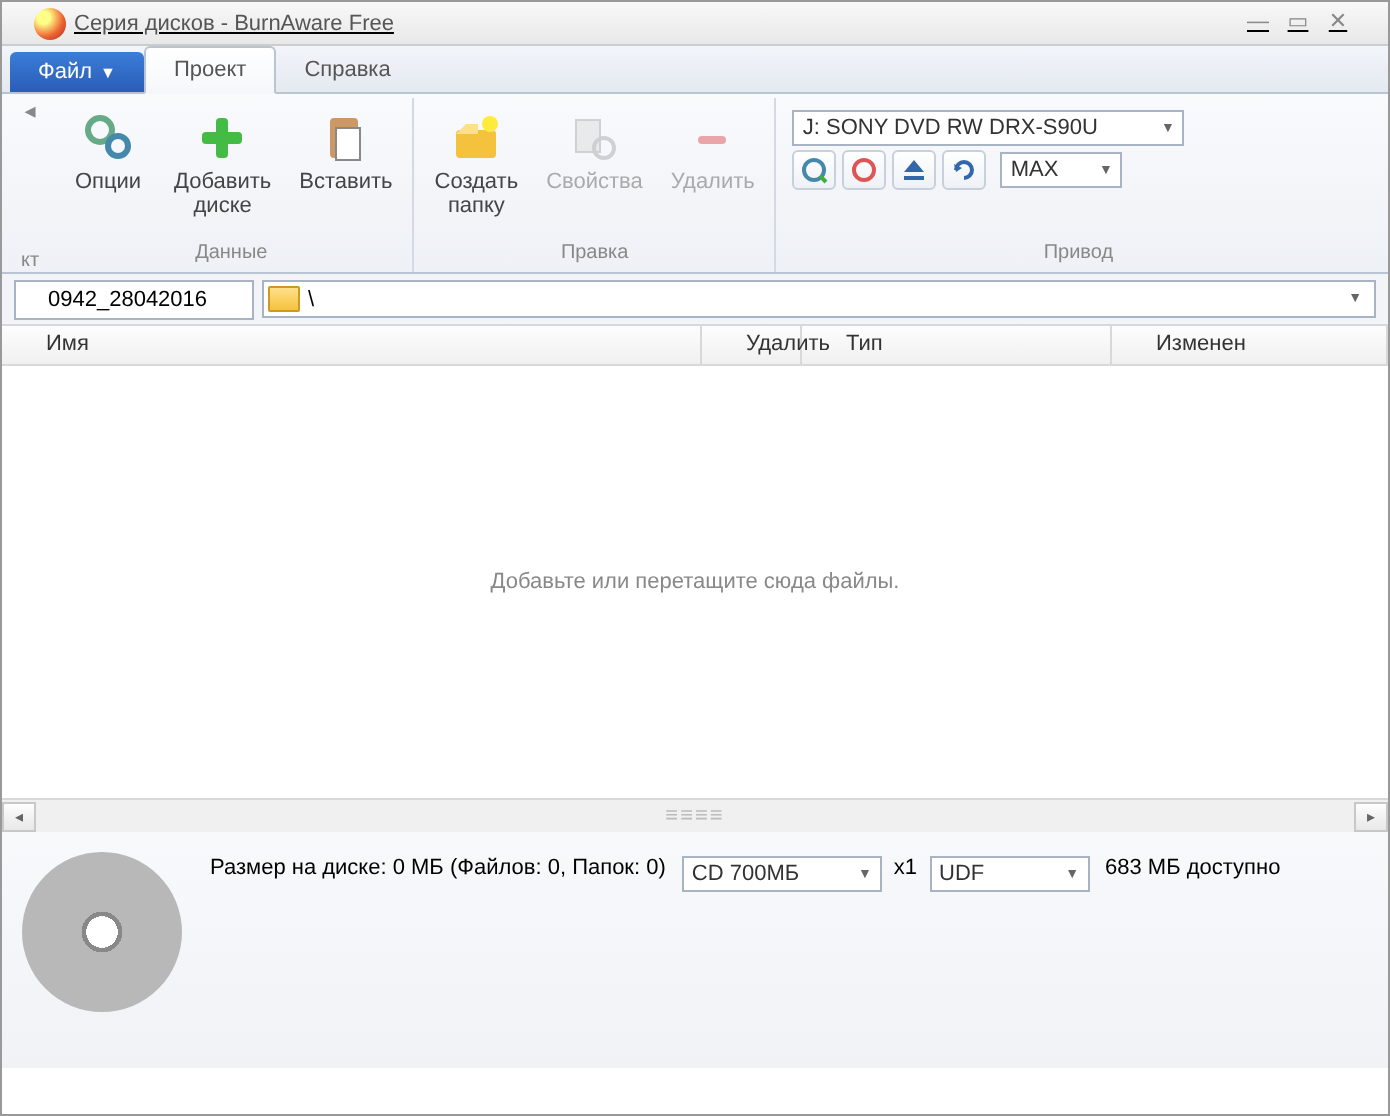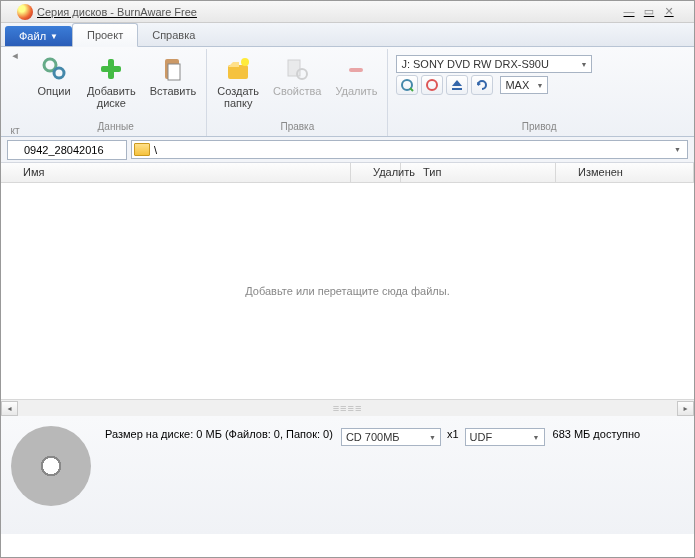--- a/index.html
+++ b/index.html
@@ -173,21 +173,21 @@
               <path d="M7 2 L12 8 L2 8 Z" fill="#36a"></path>
               <rect x="2" y="10" width="10" height="2" fill="#36a"></rect>
             </svg>
           </div>
         <div class="sbtn">
             <svg width="14" height="14">
               <path d="M3 7 A4 4 0 1 1 7 11" fill="none" stroke="#36a" stroke-width="2"></path>
               <path d="M2 4 L3 8 L6 6 Z" fill="#36a"></path>
             </svg>
           </div>
-        <div class="combo" style="width:48px;margin-left:4px">
+        <div class="combo" style="width:61px;margin-left:4px">
           <span class="cv">MAX</span>
           <span class="ca">▼</span>
         </div>
       </div>
     </div>
     <div class="gname">Привод</div>
   </div>
 </div>
 
 <div class="pathbar">

